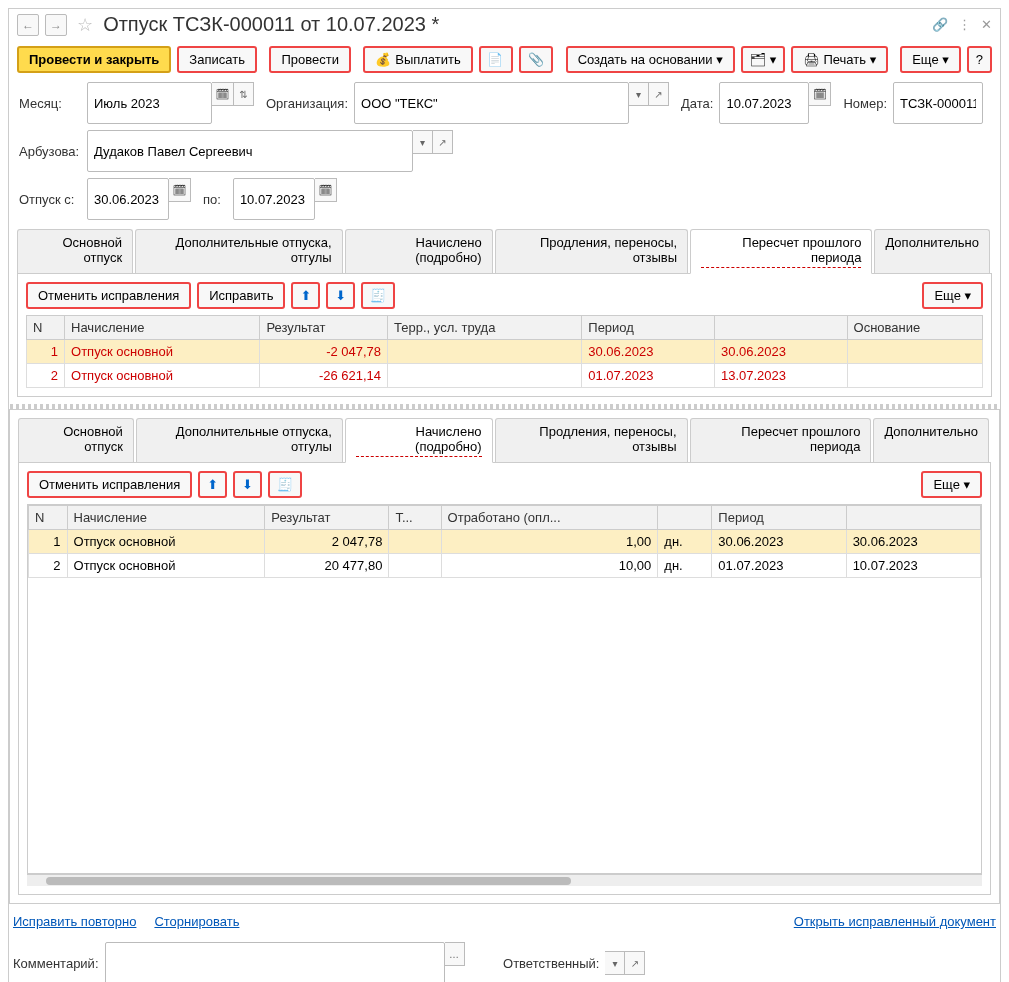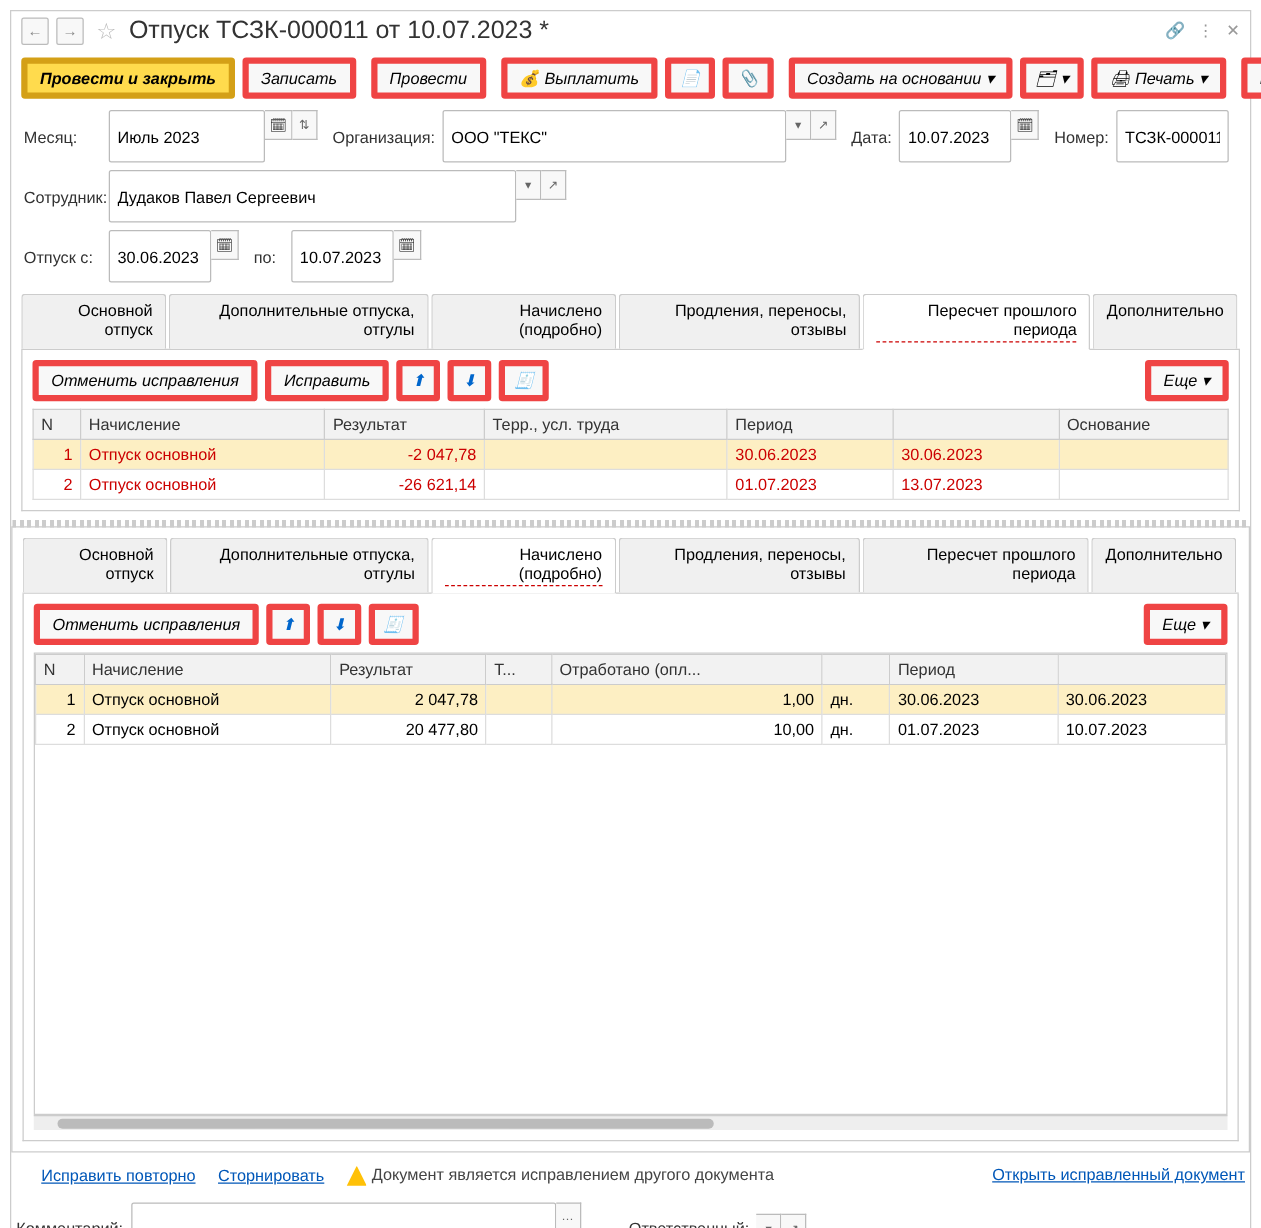--- a/index.html
+++ b/index.html
@@ -8,21 +8,21 @@
 
 
 .titlebar { display: flex; align-items: center; padding: 4px 8px; gap: 6px; }
 .nav-btn { width: 22px; height: 22px; border: 1px solid #bbb; background: #f8f8f8; cursor: pointer; display: flex; align-items: center; justify-content: center; font-size: 12px; color: #888; border-radius: 2px; }
 .star-icon { color: #bbb; font-size: 18px; margin: 0 4px; }
 .title-text { font-size: 20px; color: #333; flex: 1; }
 .tb-right { display: flex; gap: 10px; align-items: center; color: #999; }
 
 
 .toolbar { display: flex; align-items: center; gap: 6px; padding: 6px 8px; }
-.btn { border: 5px solid #ef4444; border-radius: 3px; padding: 4px 10px; background: #f8f8f8; cursor: pointer; font-size: 13px; white-space: nowrap; font-style: italic; }
+.btn { border: 2px solid #ef4444; border-radius: 3px; padding: 4px 10px; background: #f8f8f8; cursor: pointer; font-size: 13px; white-space: nowrap; }
 .btn.primary { background: #ffdb4d; border-color: #d4a017; font-weight: bold; }
 .btn.icon-only { padding: 4px 7px; }
 .sep { width: 8px; }
 
 
 .form-row { display: flex; align-items: center; gap: 6px; padding: 3px 10px; }
 .label { color: #333; }
 .input { border: 1px solid #bbb; padding: 20px 6px; background: #fff; height: 14px; border-radius: 2px; }
 .input-group { display: flex; }
 .iconbtn { width: 20px; height: 24px; border: 1px solid #bbb; border-left: none; background: #f8f8f8; display: flex; align-items: center; justify-content: center; font-size: 10px; color: #666; cursor: pointer; }
@@ -55,21 +55,21 @@
 .tbl2 th { position: sticky; top: 0; }
 
 
 .footer { margin-top: 10px; padding: 0 4px; }
 .links-row { display:flex; gap:18px; align-items:center; }
 .link { color: #0057b8; text-decoration: underline; cursor:pointer; }
 .link.green { color: #087000; }
 .warn-icon { width:16px; height:16px; display:inline-block; background:#ffc107; clip-path: polygon(50% 0,100% 100%,0 100%); position:relative; margin-right:4px; vertical-align:middle; }
 .small-text { color:#444; }
 .right-link { float:right; text-align:right; }
-.flex-between { display:flex; justify-content:space-between; align-items:flex-start;margin-left:20px; }
+.flex-between { display:flex; justify-content:space-between; align-items:center; }
 
 
 .hscroll { height:12px; background:#eee; border-top:1px solid #ccc; position:relative; }
 .hscroll-thumb { position:absolute; left:2%; width:55%; height:8px; top:2px; background:#bbb; border-radius:4px; }
 </style>
 </head>
 <body>
 
 <div class="window">
 
@@ -119,21 +119,21 @@
     <span class="label" style="margin-left:6px">Дата:</span>
     <div class="input-group">
       <input class="input" style="width: 90px;" value="10.07.2023">
       <div class="cal-icon">🗓</div>
     </div>
     <span class="label" style="margin-left:6px">Номер:</span>
     <input class="input" style="width: 90px;" value="ТСЗК-000011">
   </div>
 
   <div class="form-row">
-    <span class="label" style="width:62px">Сотрудник:</span>
+    <span class="label" style="width:62px">Арбузова:</span>
     <div class="input-group">
       <input class="input" style="width: 326px;" value="Дудаков Павел Сергеевич">
       <div class="iconbtn">▾</div>
       <div class="iconbtn">↗</div>
     </div>
   </div>
 
   <div class="form-row">
     <span class="label" style="width:62px">Отпуск с:</span>
     <div class="input-group">
@@ -263,21 +263,20 @@
     </div>
    </div>
   </div>
 
   <div class="footer">
     <div class="flex-between">
       <div>
         <div class="links-row">
           <span class="link">Исправить повторно</span>
           <span class="link">Сторнировать</span>
-          <span><span class="warn-icon"></span><span class="small-text">Документ является исправлением другого документа</span></span>
         </div>
       </div>
       <div class="right-link">
         <span class="link">Открыть исправленный документ</span>
       </div>
     </div>
     <div class="form-row" style="margin-top:10px; padding-left:0">
       <span class="label">Комментарий:</span>
       <div class="input-group" style="flex:1">
         <input class="input" style="width: 340px;" value="">

